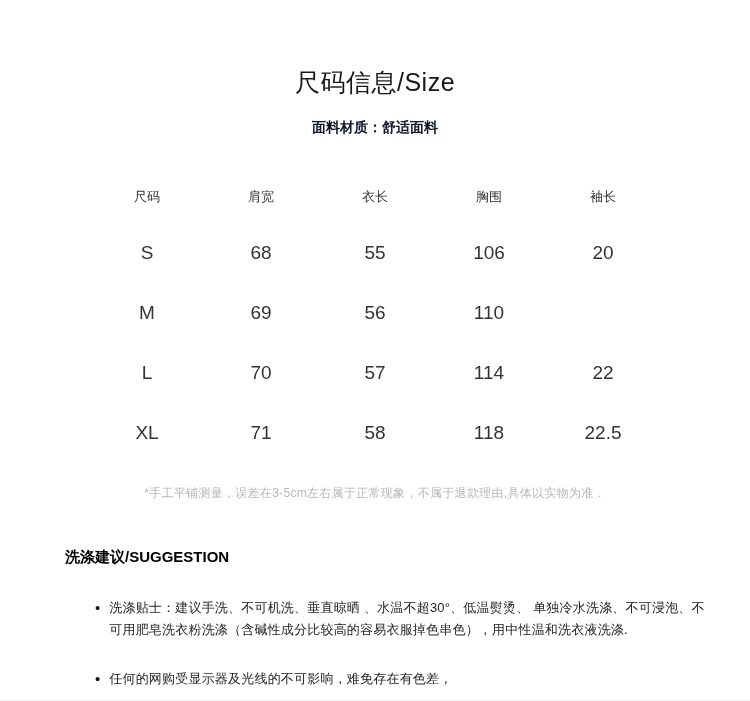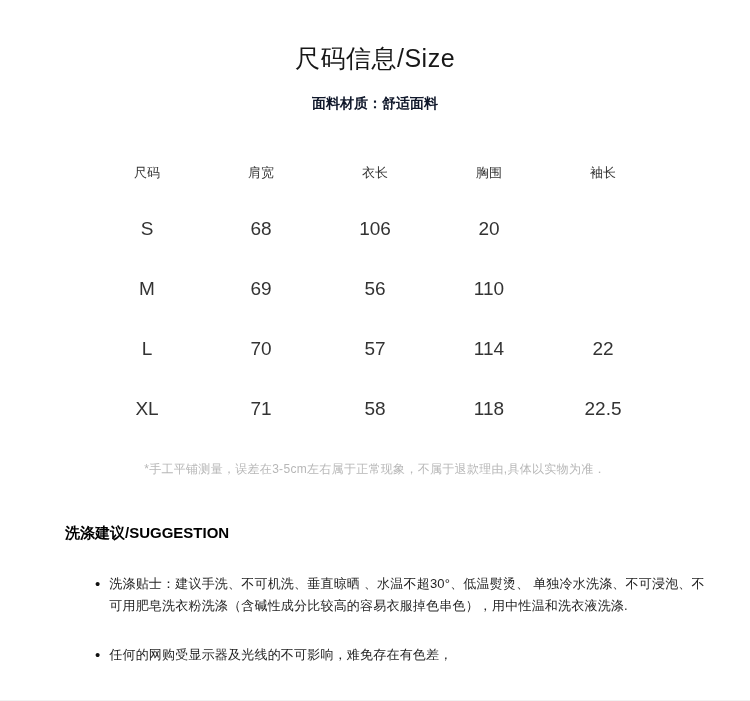--- a/index.html
+++ b/index.html
@@ -2,21 +2,21 @@
 <html><head>
 <meta charset="utf-8">
 <style>
   html,body{margin:0;padding:0;background:#fff;}
   .page{
     width:750px;height:701px;background:#ffffff;position:relative;
     font-family:"Liberation Sans","DejaVu Sans",sans-serif;
     color:#333;overflow:hidden;box-sizing:border-box;
     border-bottom:1px solid #f1f1f1;
   }
-  .title-wrap{text-align:center;padding-top:42px;}
+  .title-wrap{text-align:center;padding-top:66px;}
   .page-title{
     font-size:25px;color:#171717;font-weight:400;letter-spacing:.5px;
   }
   .subtitle{
     margin-top:20px;font-size:14px;font-weight:700;color:#0f172a;
   }
   .size-table{
     width:570px;margin:34px auto 0;
   }
   .trow{
@@ -62,20 +62,21 @@
       <div class="tcell">尺码</div>
       <div class="tcell">肩宽</div>
       <div class="tcell">衣长</div>
       <div class="tcell">胸围</div>
       <div class="tcell">袖长</div>
     </div>
 
     <div class="trow">
       <div class="tcell">S</div>
       <div class="tcell">68</div>
+      <div class="tcell">55</div>
       <div class="tcell">106</div>
       <div class="tcell">20</div>
     </div>
 
     <div class="trow">
       <div class="tcell">M</div>
       <div class="tcell">69</div>
       <div class="tcell">56</div>
       <div class="tcell">110</div>
     </div>

